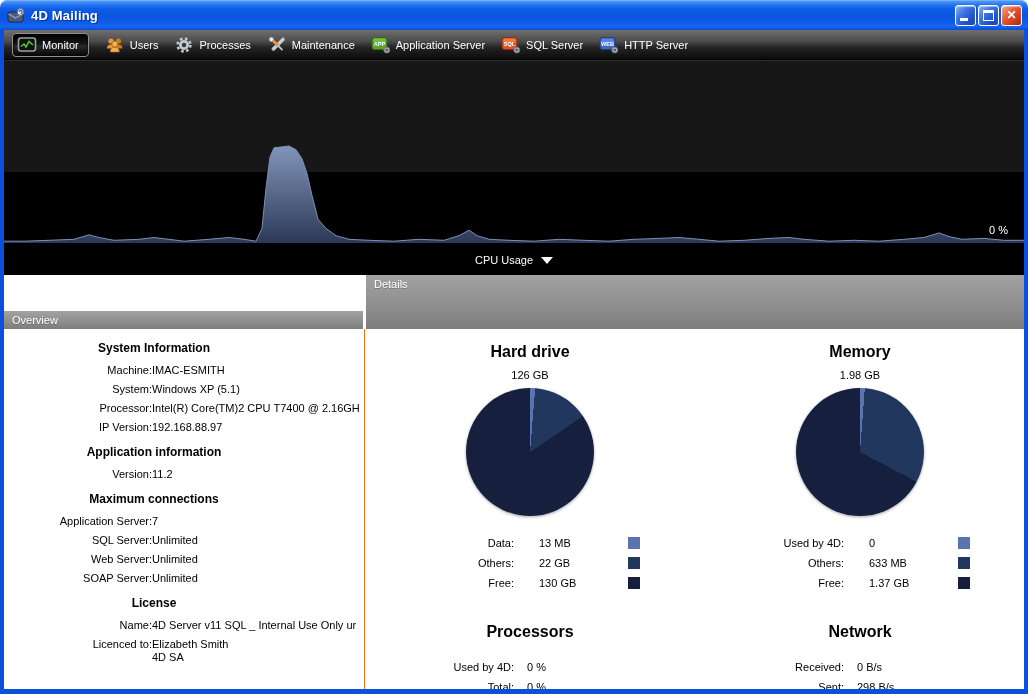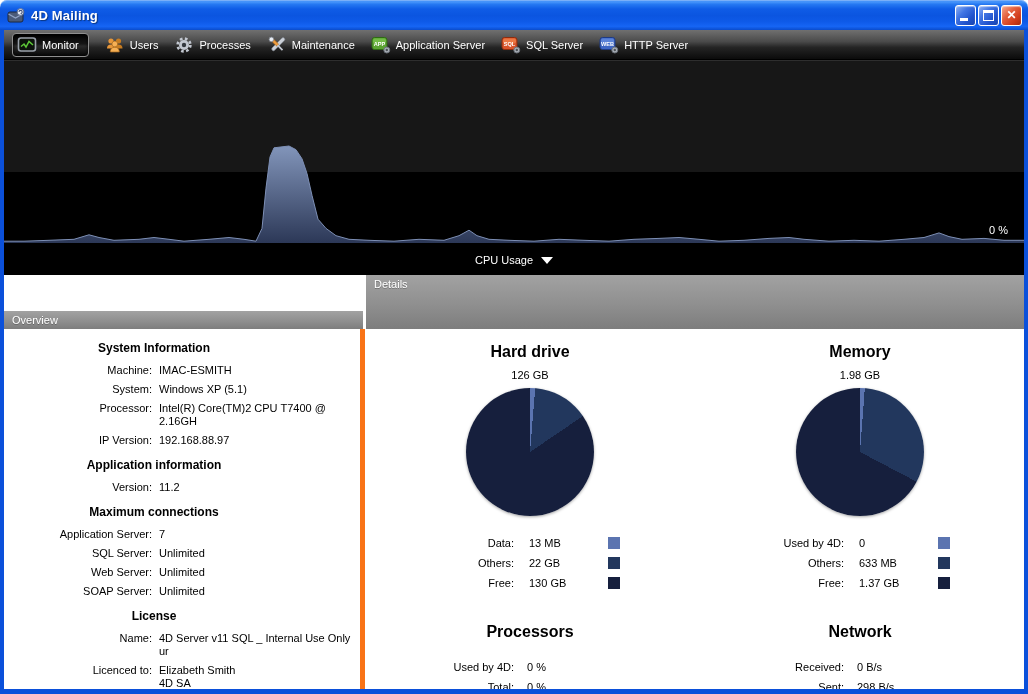--- a/index.html
+++ b/index.html
@@ -67,38 +67,38 @@
   .panel-headers { flex:0 0 18px; display:flex; background:#fff; }
   .phdr {
     background:linear-gradient(180deg,#a2a2a2 0%,#8f8f8f 55%,#7d7d7d 100%);
     color:#fff; line-height:18px; padding-left:8px; text-shadow:0 1px 0 rgba(0,0,0,.25);
   }
   .phdr-left { width:359px; margin-right:3px;margin-top:36px; }
   .phdr-right { flex:1; }
 
   
   .main { flex:1; display:flex; min-height:0; background:#fff; }
-  .overview { width:361px; flex:0 0 361px; border-right:5px solid #f97316; padding-top:12px; overflow:hidden; }
+  .overview { width:361px; flex:0 0 361px; border-right:1px solid #f97316; padding-top:12px; overflow:hidden; }
   .details { flex:1; padding-top:2px; overflow:hidden; }
 
   .sec-title { width:300px; text-align:center; font-weight:bold; font-size:12px; margin:11px 0 9px; }
   .sec-title:first-child { margin-top:0; }
   .info-row { display:flex; margin-bottom:6px; line-height:13px; }
-  .info-row .lbl { width:148px; flex:0 0 148px; text-align:right; margin-right:7px; }
+  .info-row .lbl { width:148px; flex:0 0 148px; text-align:right; }
   .info-row .val { flex:1; }
   .val-line2 { display:block; }
 
   
   .details-grid { display:grid; grid-template-columns:330px 330px; }
   .stat-block { padding-top:12px; }
   .stat-title { text-align:center; font-weight:bold; font-size:16px; }
   .stat-total { text-align:center; margin-top:8px; }
   .pie { width:128px; height:128px; border-radius:50%; margin:7px auto 0; box-shadow:0 1px 3px rgba(0,0,0,.35); }
   .legend { margin-top:17px; }
-  .legend-row { display:grid; grid-template-columns:149px 64px 12px; column-gap:15px; align-items:center; height:20px; }
+  .legend-row { display:grid; grid-template-columns:149px 64px 12px; column-gap:25px; align-items:center; height:20px; }
   .legend-row .lbl { text-align:right; }
   .legend-row .sw { width:12px; height:12px; }
   .plain-block { padding-top:30px; }
   .plain-rows { margin-top:16px; }
   .plain-row { display:grid; grid-template-columns:149px auto; column-gap:13px; height:20px; align-items:center; }
   .plain-row .lbl { text-align:right; }
 </style>
 </head>
 <body>
 

